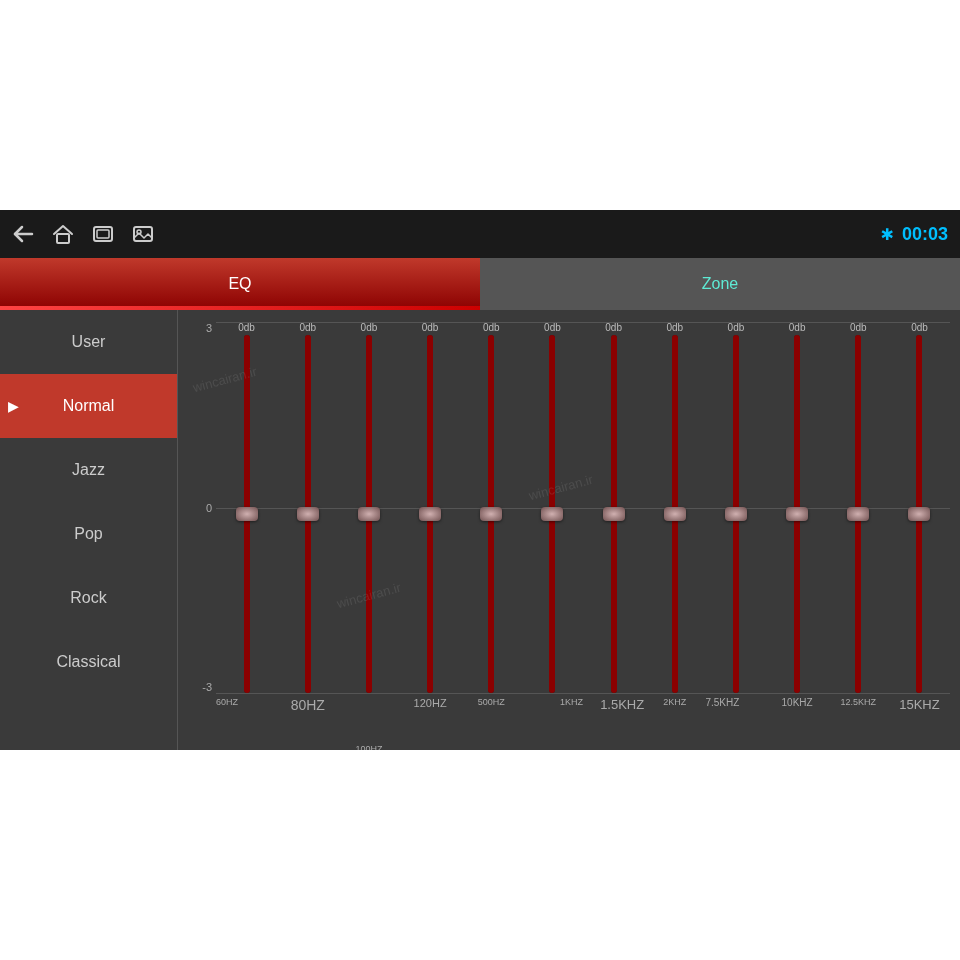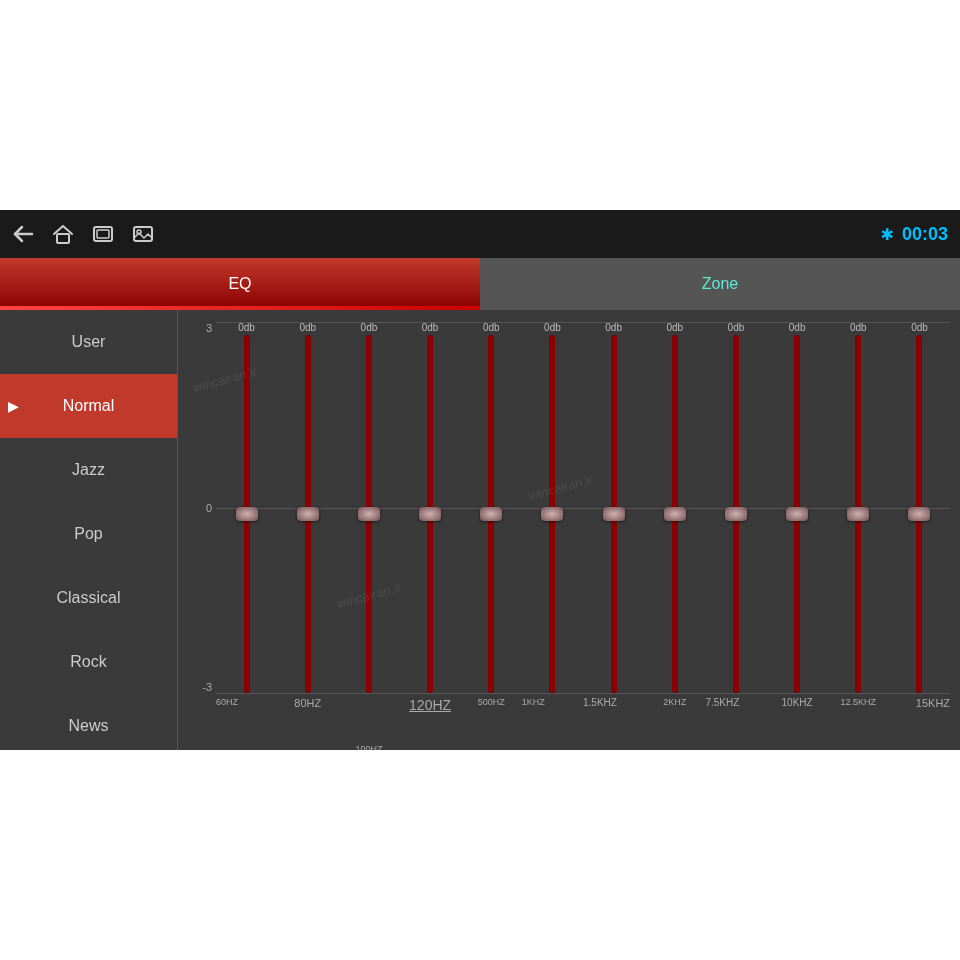--- a/index.html
+++ b/index.html
@@ -290,27 +290,24 @@
         <span class="play-arrow">▶</span>
         <span>Normal</span>
       </div>
       <div class="sidebar-item">
         <span>Jazz</span>
       </div>
       <div class="sidebar-item">
         <span>Pop</span>
       </div>
       <div class="sidebar-item">
+        <span>Rock</span>
+      </div>
+      <div class="sidebar-item">
         <span>Classical</span>
-      </div>
-      <div class="sidebar-item">
-        <span>Rock</span>
-      </div>
-      <div class="sidebar-item">
-        <span>News</span>
       </div>
     </div>
 
     <div class="eq-area">
       <div style="display:flex; flex:1; flex-direction:column;">
 
         <div style="display:flex; flex:1; padding-top:4px;">
 
           <div class="eq-scale">
             <span>3</span>
@@ -443,31 +440,31 @@
                     <div class="slider-fill-bottom"></div>
                     <div class="slider-thumb"></div>
                   </div>
                 </div>
               </div>
             </div>
         </div>
 
         <div style="display:flex; margin-top:4px; padding-left:28px;" id="hz-labels-row">
         <div style="flex: 1 1 0%; font-size: 9px; color: rgb(170, 170, 170); white-space: nowrap;">60HZ</div>
-            <div style="flex: 1 1 0%; text-align: center; font-size: 11px; color: rgb(170, 170, 170); white-space: nowrap;">80HZ</div>
+            <div style="flex: 1 1 0%; text-align: center; font-size: 14px; color: rgb(170, 170, 170); white-space: nowrap;">80HZ</div>
             <div style="flex: 1 1 0%; text-align: center; font-size: 9px; color: rgb(170, 170, 170); white-space: nowrap; margin-top: 47px;">100HZ</div>
-            <div style="flex: 1 1 0%; text-align: center; font-size: 14px; color: rgb(170, 170, 170); white-space: nowrap; text-decoration: underline;">120HZ</div>
+            <div style="flex: 1 1 0%; text-align: center; font-size: 11px; color: rgb(170, 170, 170); white-space: nowrap;">120HZ</div>
             <div style="flex: 1 1 0%; text-align: center; font-size: 9px; color: rgb(170, 170, 170); white-space: nowrap;">500HZ</div>
-            <div style="flex: 1 1 0%; text-align: left; font-size: 9px; color: rgb(170, 170, 170); white-space: nowrap;">1KHZ</div>
-            <div style="flex: 1 1 0%; text-align: left; font-size: 10px; color: rgb(170, 170, 170); white-space: nowrap;">1.5KHZ</div>
+            <div style="flex: 1 1 0%; text-align: right; font-size: 9px; color: rgb(170, 170, 170); white-space: nowrap;">1KHZ</div>
+            <div style="flex: 1 1 0%; text-align: right; font-size: 13px; color: rgb(170, 170, 170); white-space: nowrap;">1.5KHZ</div>
             <div style="flex: 1 1 0%; text-align: center; font-size: 9px; color: rgb(170, 170, 170); white-space: nowrap;">2KHZ</div>
             <div style="flex: 1 1 0%; text-align: left; font-size: 10px; color: rgb(170, 170, 170); white-space: nowrap;">7.5KHZ</div>
             <div style="flex: 1 1 0%; text-align: center; font-size: 10px; color: rgb(170, 170, 170); white-space: nowrap;">10KHZ</div>
             <div style="flex: 1 1 0%; text-align: center; font-size: 9px; color: rgb(170, 170, 170); white-space: nowrap;">12.5KHZ</div>
-            <div style="flex: 1 1 0%; text-align: right; font-size: 11px; color: rgb(170, 170, 170); white-space: nowrap;">15KHZ</div>
+            <div style="flex: 1 1 0%; text-align: center; font-size: 13px; color: rgb(170, 170, 170); white-space: nowrap;">15KHZ</div>
           </div>
       </div>
     </div>
 
   </div>
 
   <div class="watermark" style="top:30%; left:20%; transform:rotate(-15deg);">wincairan.ir</div>
   <div class="watermark" style="top:50%; left:55%; transform:rotate(-15deg);">wincairan.ir</div>
   <div class="watermark" style="top:70%; left:35%; transform:rotate(-15deg);">wincairan.ir</div>
 </div>

